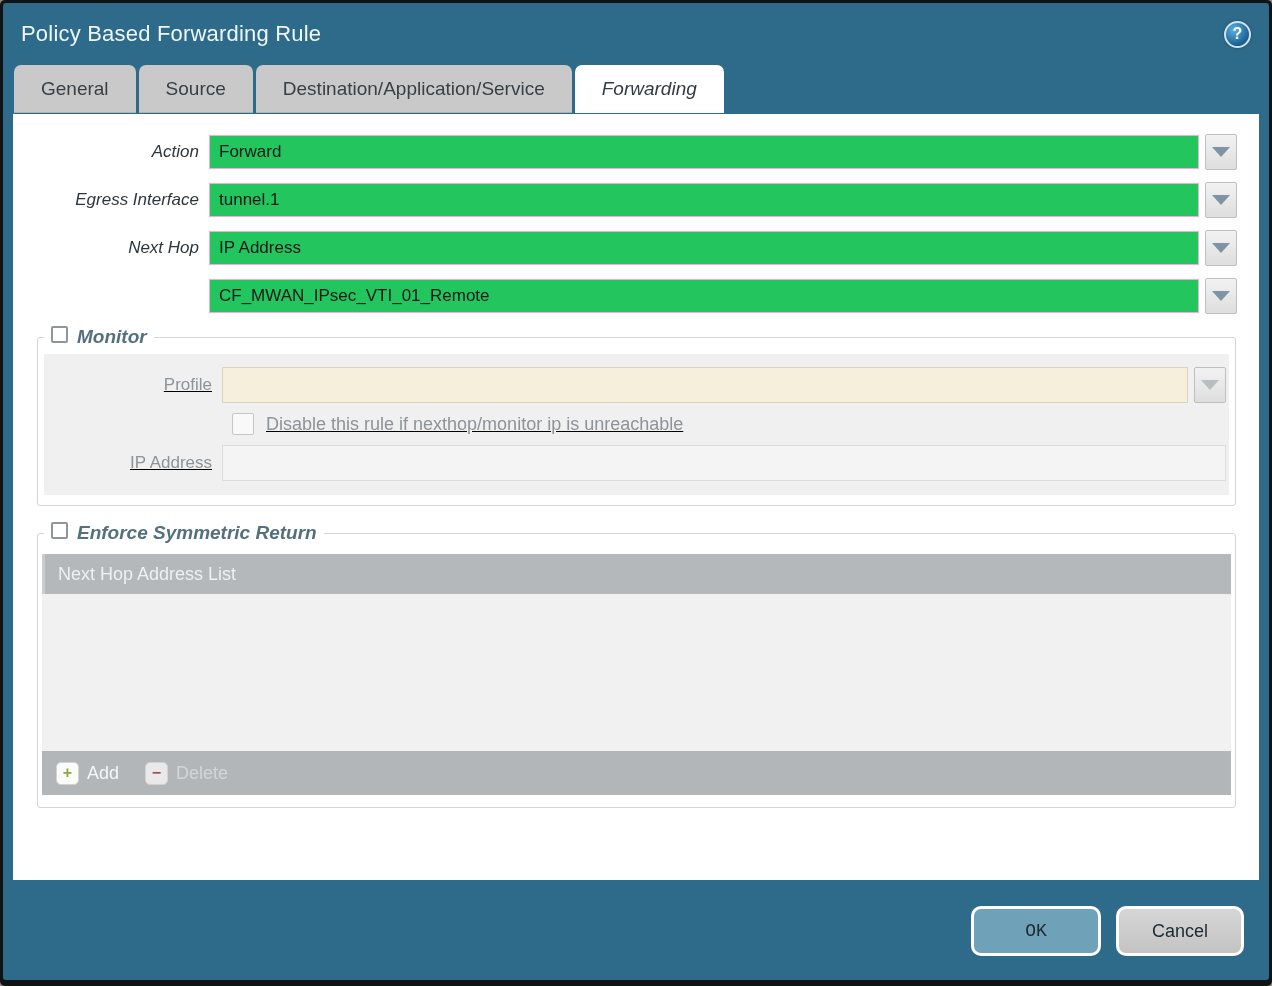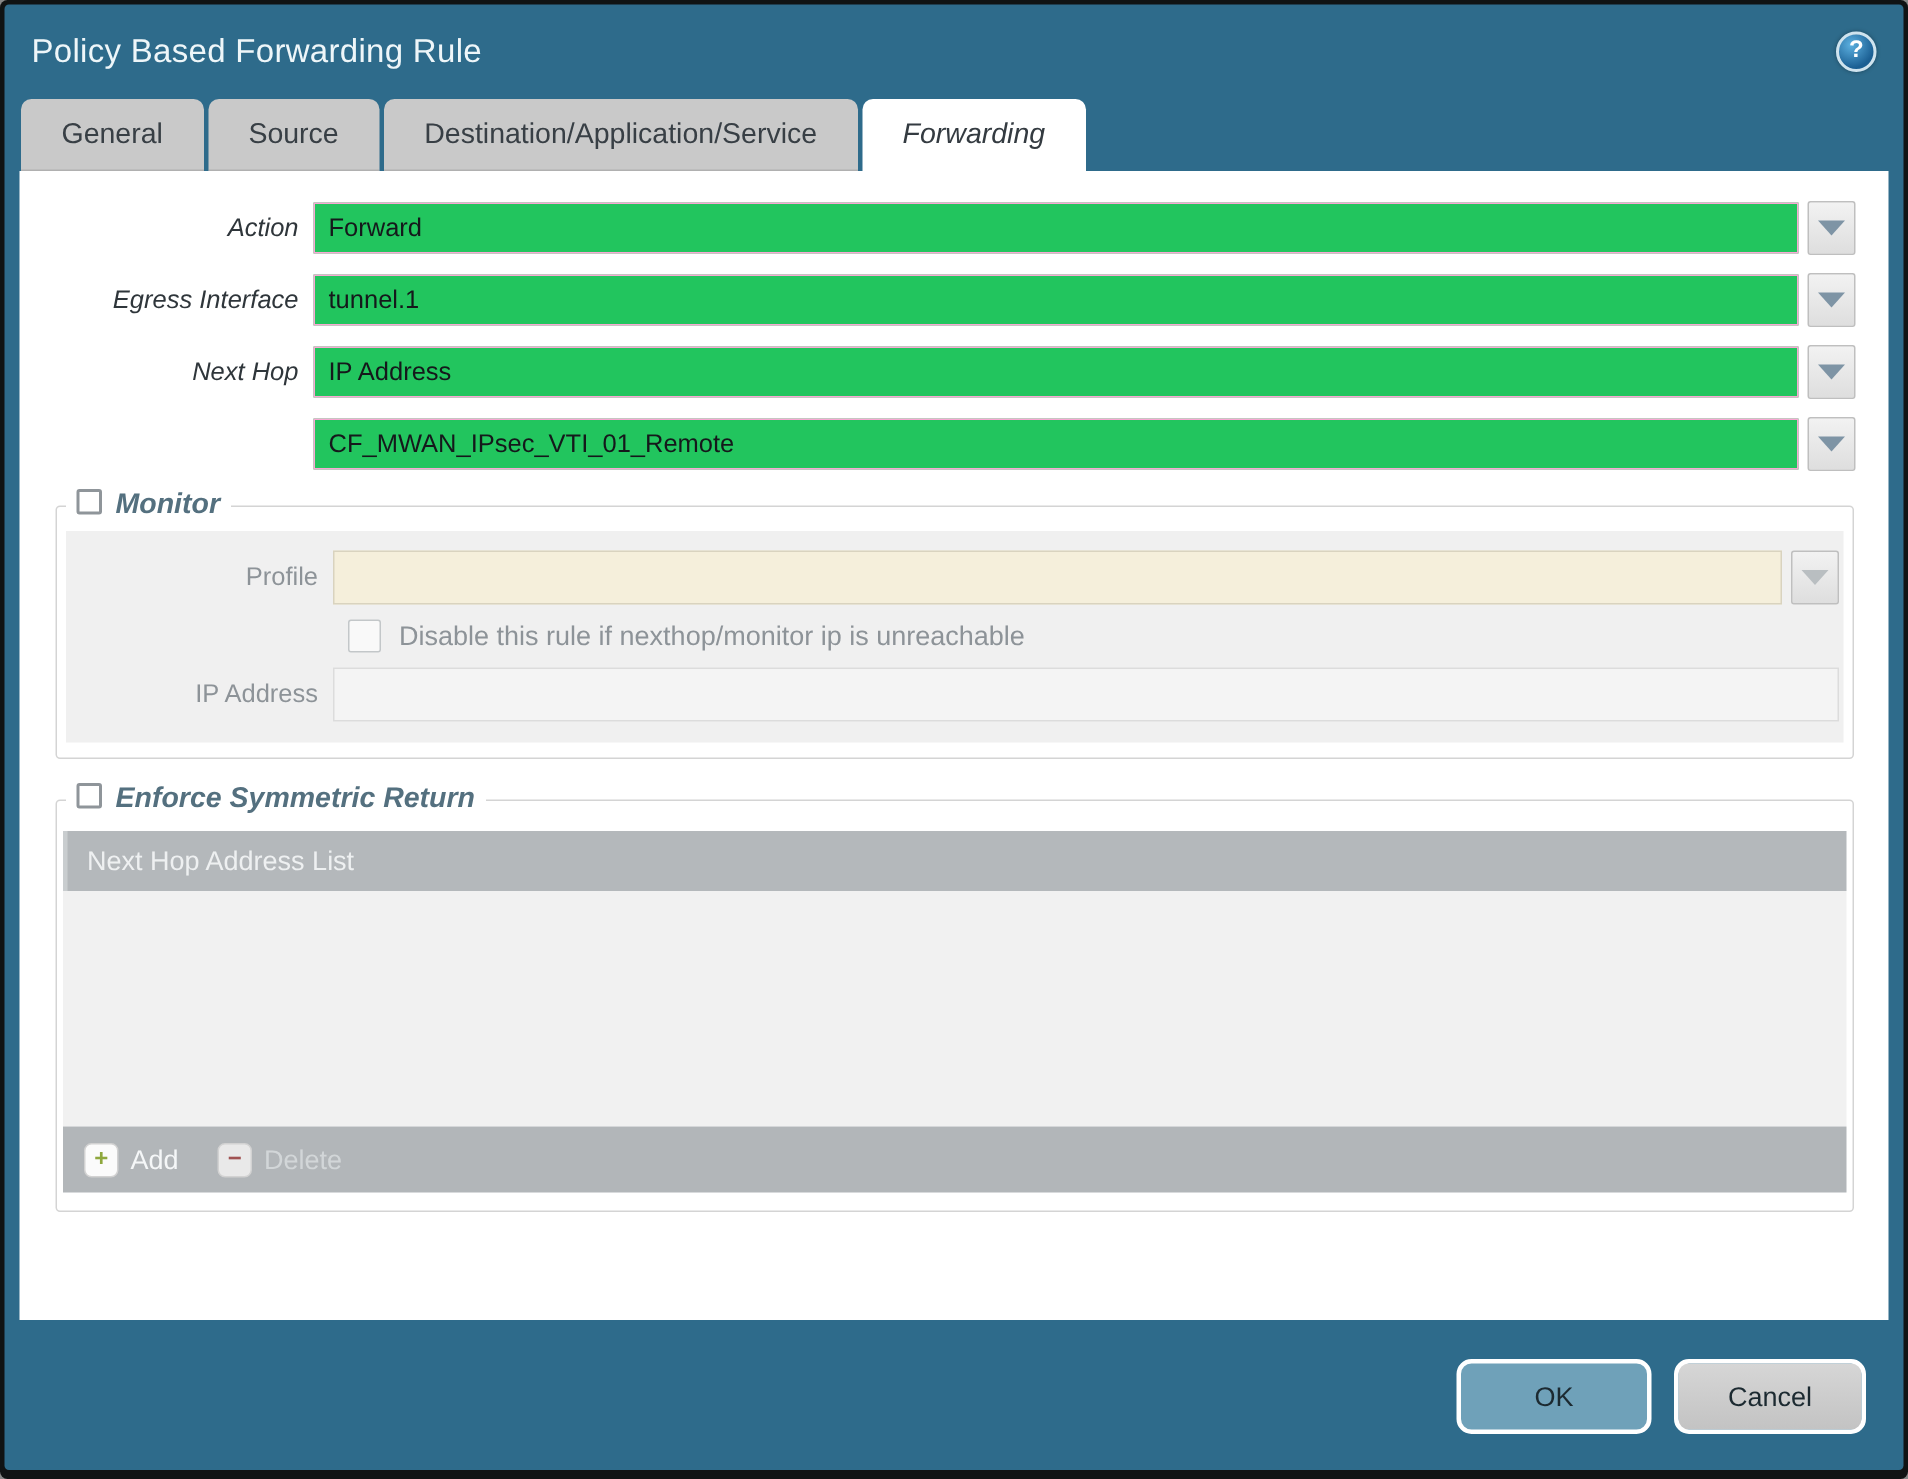--- a/index.html
+++ b/index.html
@@ -35,21 +35,21 @@
     background:radial-gradient(circle at 35% 30%, #5cb0e0, #1b5f93 70%);
     border:2px solid #cfe3ee;
     color:#ffffff; font-size:16px; font-weight:bold;
     display:flex; align-items:center; justify-content:center;
     cursor:pointer; box-shadow:0 0 3px rgba(0,0,0,.35);
   }
 
   
   .tabs {
     flex:0 0 49px; height:49px;
-    display:flex; align-items:center;
+    display:flex; align-items:flex-start;
     padding-left:11px; gap:3px;
   }
   .tab {
     height:48px;
     background:#c9c9c9;
     border-radius:7px 7px 0 0;
     display:flex; align-items:center; justify-content:center;
     padding:0 27px;
     font-size:19px; color:#383f45;
     cursor:pointer;
@@ -113,20 +113,21 @@
     width:17px; height:17px;
     background:#ffffff;
     border:2px solid #8f959a; border-radius:2px;
     cursor:pointer; flex:0 0 17px;
   }
 
   .monitor-panel {
     background:#f0f0f0;
     margin:6px 6px 10px 6px;
     padding:13px 0 14px 0;
+    text-decoration:underline;
   }
   .monitor-panel .form-row { margin-bottom:10px; }
   .monitor-panel .form-row:last-child { margin-bottom:0; }
   .monitor-label {
     width:178px; flex:0 0 178px;
     text-align:right; padding-right:10px;
     font-size:17px; color:#8d9398;
   }
   .cream-input {
     width:966px; height:36px;
@@ -181,21 +182,21 @@
     gap:15px; padding:26px 25px 0 0;
   }
   .btn {
     width:130px; height:50px;
     border-radius:10px; border:3px solid #ffffff;
     font-family:"Liberation Sans", sans-serif;
     font-size:18px; color:#1c2a31;
     display:flex; align-items:center; justify-content:center;
     cursor:pointer;
   }
-  .btn-ok { background:#6fa1b9; }
+  .btn-ok { background:#6fa1b9;font-family:Liberation Mono, monospace; }
   .btn-cancel { background:linear-gradient(#d6d6d6,#c3c3c3); width:128px; }
 </style>
 </head>
 <body>
 
 <div class="screen">
   <div class="dialog">
 
     <div class="titlebar">
       <div class="title">Policy Based Forwarding Rule</div>

